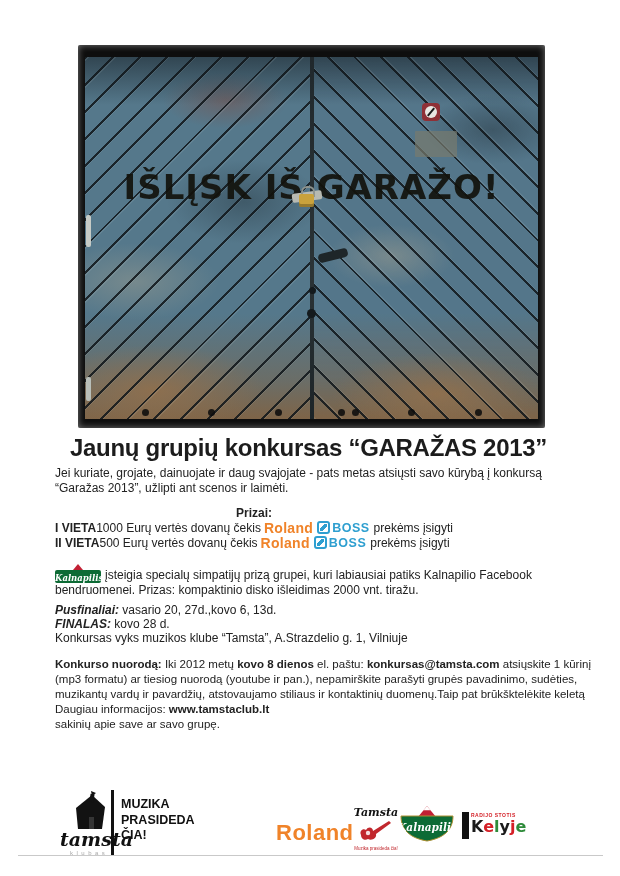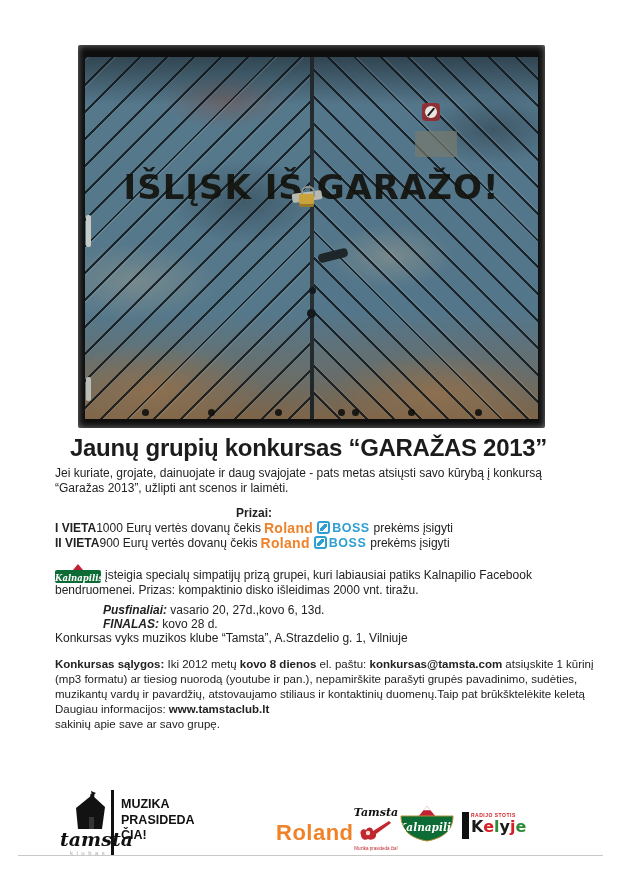--- a/index.html
+++ b/index.html
@@ -59,21 +59,21 @@
   .roland-inline{color:#F08329;font-weight:bold;font-size:14px;letter-spacing:.3px;margin:0 4px 0 3px;vertical-align:-1px;}
   .boss{color:#2E9FD0;font-weight:bold;font-size:12.5px;letter-spacing:.5px;margin-right:4px;}
   .boss-ico{display:inline-block;width:9px;height:9px;border:2px solid #2E9FD0;border-radius:3px;position:relative;vertical-align:-2px;margin-right:2px;}
   .boss-ico::after{content:"";position:absolute;inset:1px;background:linear-gradient(135deg,transparent 35%,#2E9FD0 35% 65%,transparent 65%);}
   .kaln-para{position:absolute;left:55px;top:568px;font-size:12px;line-height:15px;white-space:nowrap;}
   .kaln-logo{display:inline-block;position:relative;width:46px;height:13px;background:#0d6b35;border-radius:2px;text-align:center;
              vertical-align:-2px;margin-right:4px;}
   .kaln-logo::before{content:"";position:absolute;left:18px;top:-6px;border-left:5px solid transparent;border-right:5px solid transparent;border-bottom:6px solid #c22034;}
   .kaln-logo span{font-family:"DejaVu Serif",serif;font-style:italic;font-weight:bold;font-size:8.5px;color:#fff;line-height:13px;}
   .dates{position:absolute;left:55px;top:604px;font-size:12px;line-height:13.8px;}
-  .dates .lbl{font-weight:bold;font-style:italic;margin-left:48px;}
+  .dates .lbl{font-weight:bold;font-style:italic;}
   .conditions{position:absolute;left:55px;top:657px;font-size:11.5px;line-height:15px;}
   .conditions div{white-space:nowrap;}
   .conditions b{font-weight:bold;}
 
   
   .house{position:absolute;left:70px;top:791px;}
   .tamsta-script{position:absolute;left:60px;top:828px;font-family:"DejaVu Serif",serif;font-style:italic;font-weight:bold;font-size:19px;color:#111;}
   .klubas{position:absolute;left:70px;top:850px;font-size:6px;letter-spacing:3.5px;color:#a9a9a9;}
   .divider{position:absolute;left:111px;top:790px;width:2.5px;height:66px;background:#111;}
   .slogan{position:absolute;left:121px;top:797px;font-size:12.5px;font-weight:bold;line-height:15.5px;color:#111;}
@@ -123,36 +123,36 @@
       <span class="dot d7"></span>
     </div>
   </div>
 
   <h1 class="title">Jaunų grupių konkursas “GARAŽAS 2013”</h1>
   <p class="intro"><span>Jei kuriate, grojate, dainuojate ir daug svajojate -  pats metas atsiųsti savo kūrybą į konkursą</span><br><span>“Garažas 2013”, užlipti ant scenos ir laimėti.</span></p>
 
   <div class="prizes">
     <div class="p-head">Prizai:</div>
     <div class="p-row"><b>I VIETA</b><span>1000 Eurų vertės dovanų čekis</span><span class="roland-inline">Roland</span><span class="boss-ico"></span><span class="boss">BOSS</span><span>prekėms įsigyti</span></div>
-    <div class="p-row"><b>II VIETA</b><span>900 Eurų vertės dovanų čekis</span><span class="roland-inline">Roland</span><span class="boss-ico"></span><span class="boss">BOSS</span><span>prekėms įsigyti</span></div>
+    <div class="p-row"><b>II VIETA</b><span>500 Eurų vertės dovanų čekis</span><span class="roland-inline">Roland</span><span class="boss-ico"></span><span class="boss">BOSS</span><span>prekėms įsigyti</span></div>
   </div>
 
   <div class="kaln-para">
     <div><span class="kaln-logo"><span>Kalnapilis</span></span><span>įsteigia specialų simpatijų prizą grupei, kuri labiausiai patiks Kalnapilio Facebook</span></div>
     <div><span>bendruomenei. Prizas: kompaktinio disko išleidimas 2000 vnt. tiražu.</span></div>
   </div>
 
   <div class="dates">
     <div><span class="lbl">Pusfinaliai:</span><span> vasario 20, 27d.,kovo 6, 13d.</span></div>
     <div><span class="lbl">FINALAS:</span><span> kovo 28 d.</span></div>
     <div>Konkursas vyks muzikos klube “Tamsta”, A.Strazdelio g. 1, Vilniuje</div>
   </div>
 
   <div class="conditions">
-    <div><b>Konkursas sąlygos:</b><span> Iki 2012 metų </span><b>kovo 8 dienos</b><span>  el. paštu: </span><b>konkursas@tamsta.com</b><span> atsiųskite 1 kūrinį</span></div>
+    <div><b>Konkurso nuorodą:</b><span> Iki 2012 metų </span><b>kovo 8 dienos</b><span>  el. paštu: </span><b>konkursas@tamsta.com</b><span> atsiųskite 1 kūrinį</span></div>
     <div>(mp3 formatu) ar tiesiog nuorodą (youtube ir pan.), nepamirškite parašyti grupės pavadinimo, sudėties,</div>
     <div>muzikantų vardų ir pavardžių, atstovaujamo stiliaus ir kontaktinių duomenų.Taip pat brūkšktelėkite keletą</div>
     <div><span>Daugiau informacijos: </span><b>www.tamstaclub.lt</b></div>
     <div>sakinių apie save ar savo grupę.</div>
   </div>
 
   <svg class="house" width="40" height="40" viewBox="0 0 40 40">
     <path d="M6,17 L22,4 L35,16 L32,38 L8,38 Z" fill="#121212"></path>
     <rect x="20" y="3" width="4" height="8" fill="#121212" transform="rotate(8 22 7)"></rect>
     <path d="M21,0 L26,2 L22,5 Z" fill="#121212"></path>

